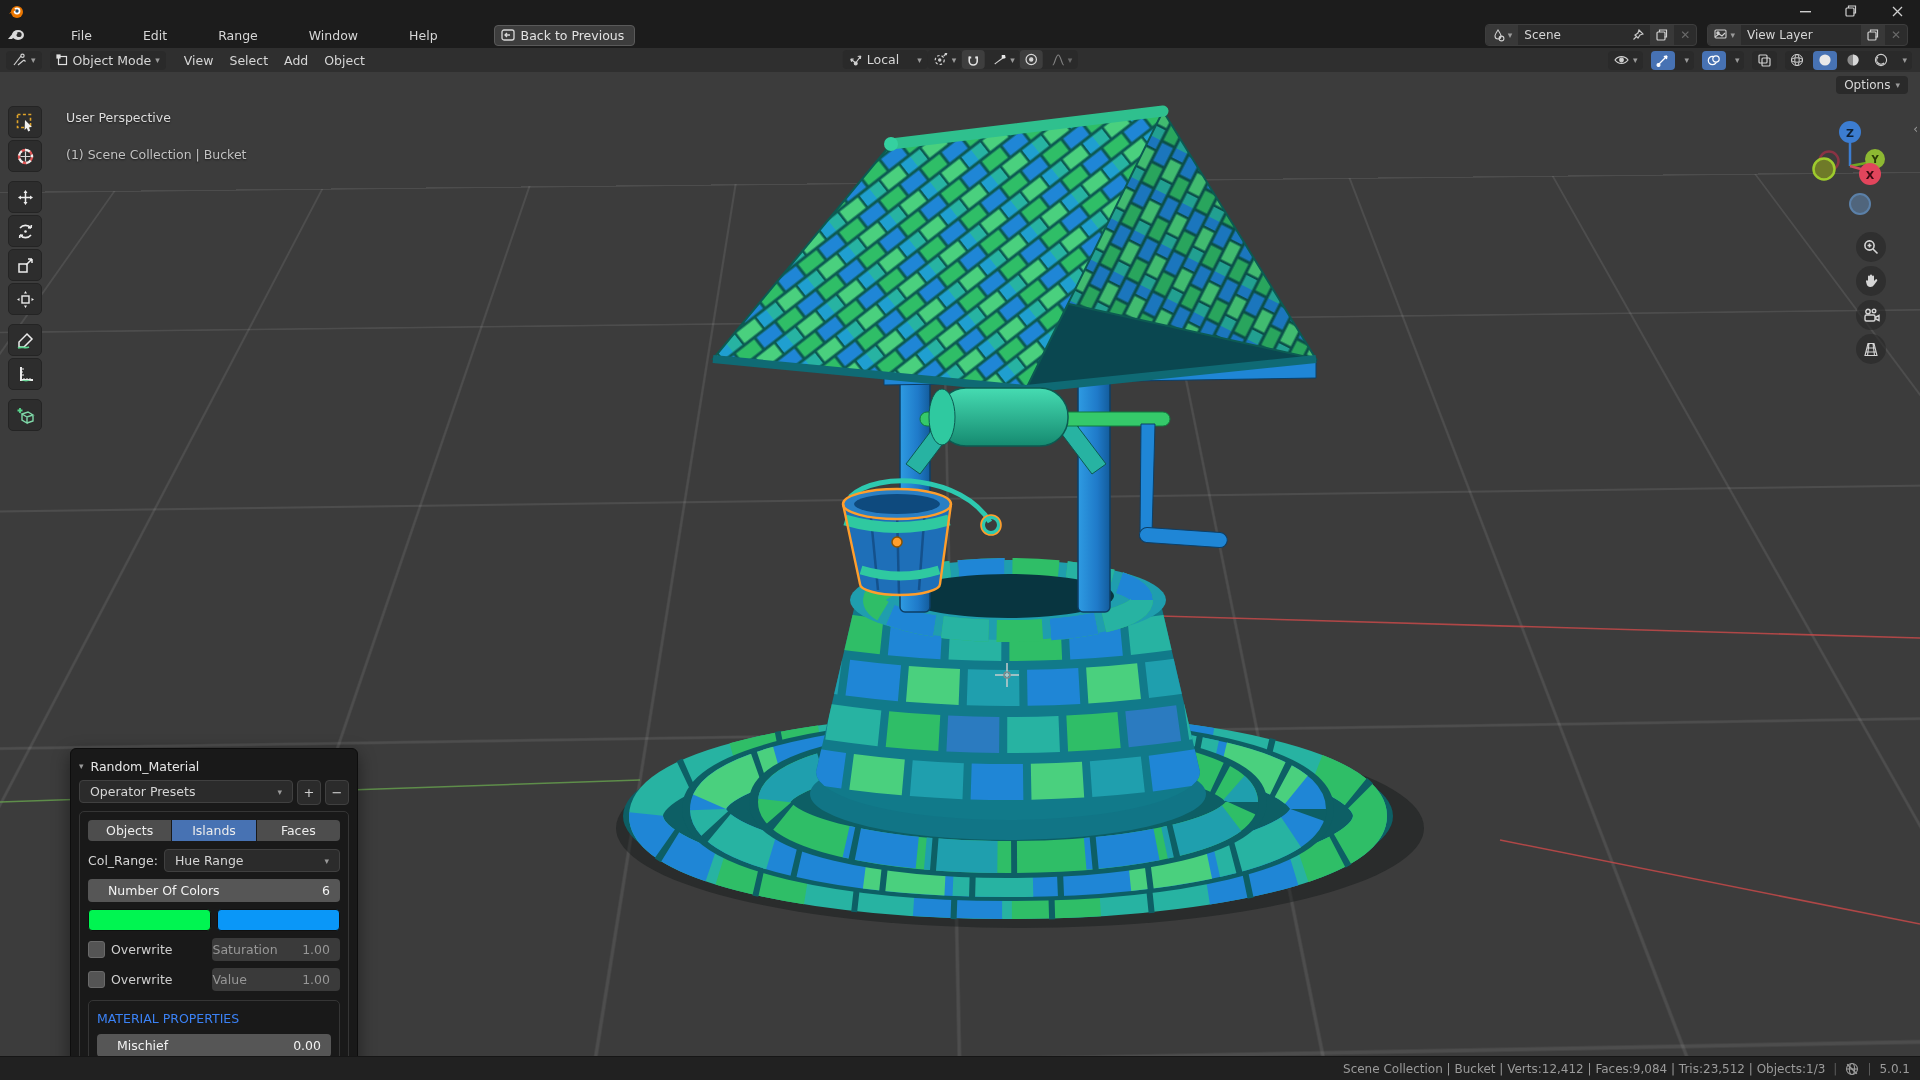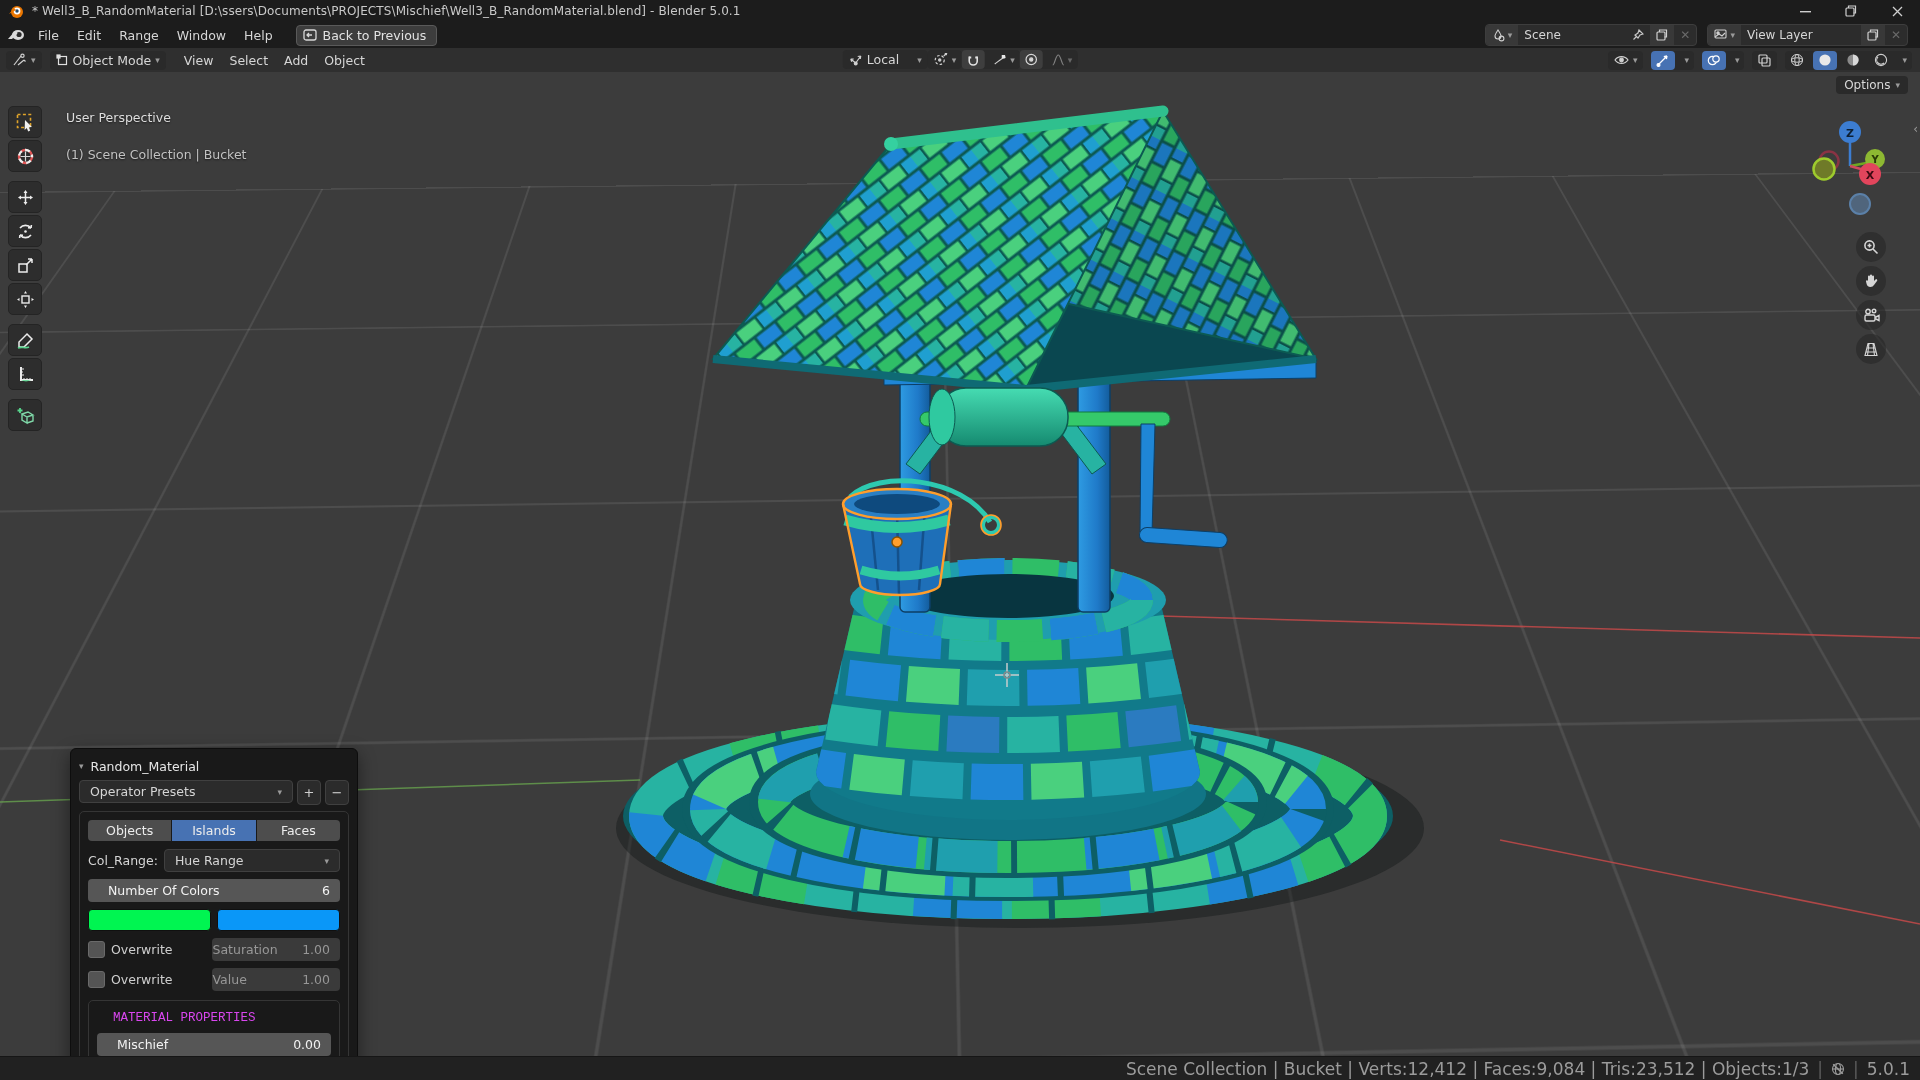--- a/index.html
+++ b/index.html
@@ -7,21 +7,21 @@
        font-family:"DejaVu Sans","Liberation Sans",sans-serif;color:#d4d4d4;
        -webkit-font-smoothing:antialiased;}
 
   
   #titlebar{position:absolute;left:0;top:0;width:1920px;height:22px;background:#1c1c1c;
             display:flex;align-items:center;font-size:12px;color:#c9c9c9;}
   #titlebar .title{margin-left:8px;letter-spacing:.1px;}
   .wctl{width:46px;height:22px;display:flex;align-items:center;justify-content:center;color:#cfcfcf;}
   .wctl svg{display:block}
   #menubar{position:absolute;left:0;top:22px;width:1920px;height:26px;background:#1c1c1c;
-           display:flex;align-items:center;font-size:12.5px;color:#d6d6d6;border-bottom:1px solid #141414;}
+           display:flex;align-items:center;font-size:12.5px;color:#d6d6d6;border-bottom:1px solid #141414;gap:33px;}
   .menu-item{padding:3px 9px;border-radius:3px;}
   .backbtn{display:flex;align-items:center;gap:6px;background:#3d3d3d;border:1px solid #5a5a5a;
            border-radius:4px;padding:2px 10px 2px 6px;margin-left:14px;color:#e2e2e2;}
   .idsel{display:flex;align-items:center;height:20px;background:#2c2c2c;border:1px solid #3d3d3d;
          border-radius:4px;overflow:hidden;font-size:12px;color:#d6d6d6;}
   .idsel .seg{display:flex;align-items:center;gap:3px;padding:0 6px;height:100%;}
   .idsel .seg.btn{background:#383838;}
   .idsel .dim{color:#6a6a6a;}
   .chev{font-size:9px;color:#9a9a9a;}
 
@@ -79,40 +79,39 @@
   .tab:last-child{border-radius:0 4px 4px 0;}
   .tab.active{background:#4772b3;}
   .frow{display:flex;align-items:center;gap:6px;margin-bottom:7px;}
   .slider{flex:1;height:23px;background:#565656;border-radius:4px;display:flex;align-items:center;
           padding:0 10px 0 20px;color:#f2f2f2;}
   .slider .val{margin-left:auto;}
   .slider.disabled{background:#3a3a3a;color:#979797;padding-left:1px;}
   .swatch{flex:1;height:20px;border-radius:4px;border:1px solid #101010;}
   .cbx{width:15px;height:15px;background:#545454;border:1px solid #6a6a6a;border-radius:3px;flex:none;}
   .cblab{color:#cfcfcf;text-align:right;}
-  .mp-title{color:#d946ef;margin:2px 16px 8px;font-size:12.5px;font-family:Liberation Mono, monospace;}
+  .mp-title{color:#3b82f6;margin:2px 0 8px;font-size:12.5px;}
   .half{flex:1;display:flex;align-items:center;gap:6px;}
 
   
   #statusbar{position:absolute;left:0;top:1056px;width:1920px;height:24px;background:#212121;
              border-top:1px solid #161616;display:flex;align-items:center;justify-content:flex-end;
-             font-size:17px;color:#9b9b9b;gap:8px;padding-right:10px;box-sizing:border-box;}
+             font-size:12px;color:#9b9b9b;gap:8px;padding-right:10px;box-sizing:border-box;}
   svg{flex:none}
 </style>
 </head>
 <body>
 
 <div id="titlebar">
   <svg style="margin-left:8px" width="16" height="16" viewBox="0 0 16 16">
     <circle cx="9" cy="9" r="6" fill="#ea7600"></circle>
       <circle cx="9" cy="8" r="3.4" fill="#fff"></circle>
     <circle cx="9" cy="8" r="1.7" fill="#2a4a66"></circle>
       <path d="M1 11 L6 5 L8 7 Z" fill="#ea7600"></path>
   </svg>
-  <span class="title">* Well3_B_RandomMaterial [D:\ssers\Documents\PROJECTS\Mischief\Well3_B_RandomMaterial.blend] - Blender 5.0.1</span>
   <div style="margin-left:auto;display:flex">
     <div class="wctl">
         <svg width="11" height="11" viewBox="0 0 11 11">
           <rect x="0" y="5" width="11" height="1.4" fill="#cfcfcf"></rect>
         </svg>
       </div>
     <div class="wctl">
         <svg width="12" height="12" viewBox="0 0 12 12" fill="none" stroke="#cfcfcf" stroke-width="1.2">
           <rect x="1" y="3" width="8" height="8" rx="1"></rect>
           <path d="M3.5 3V1h7v7h-2"></path>

